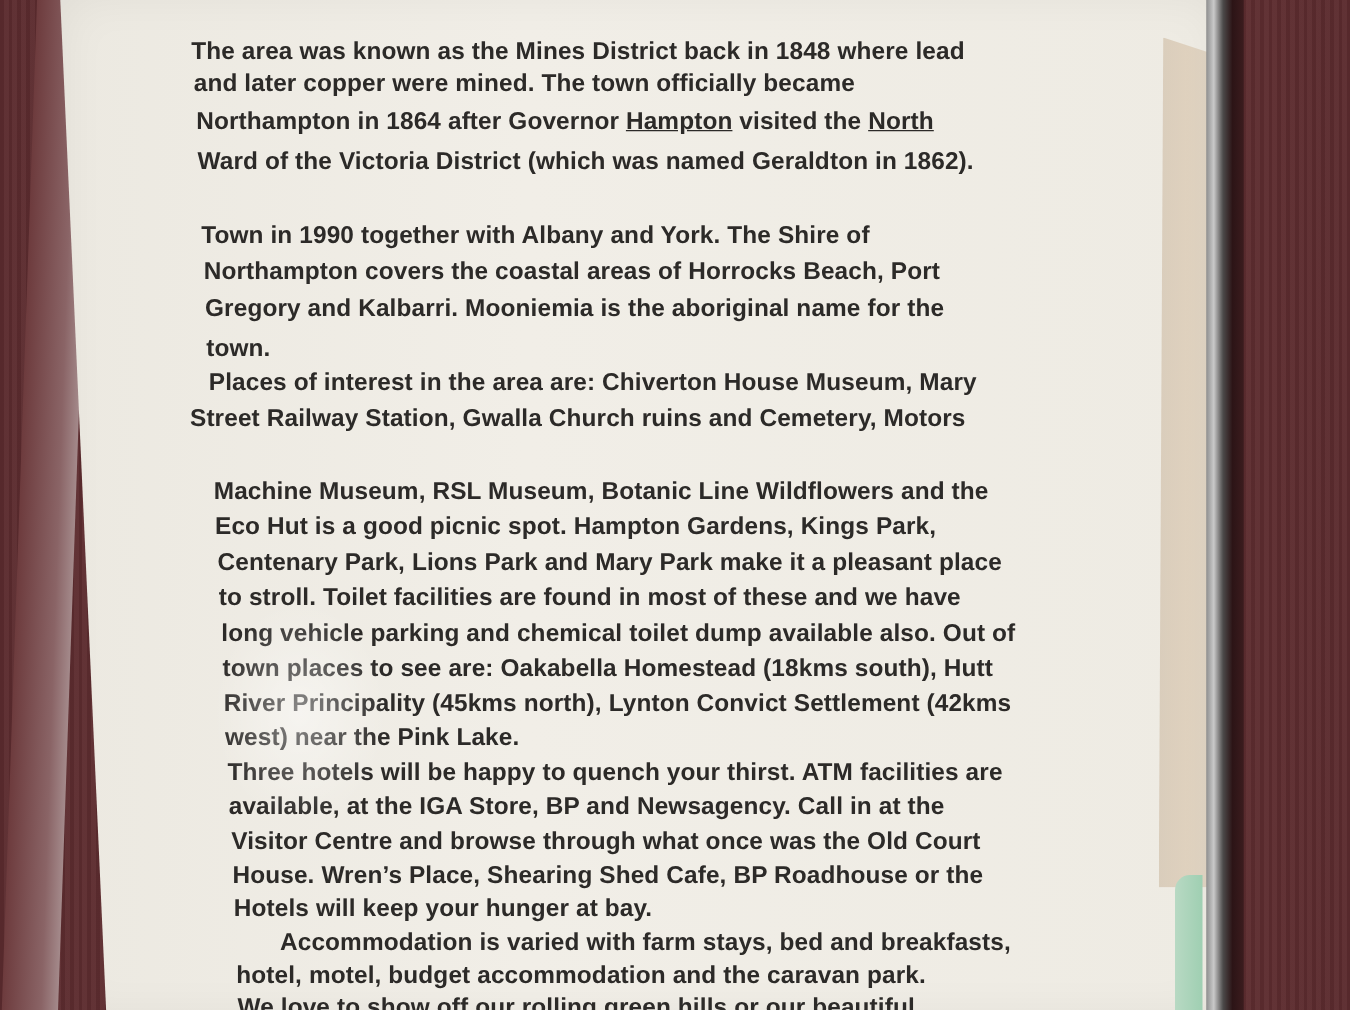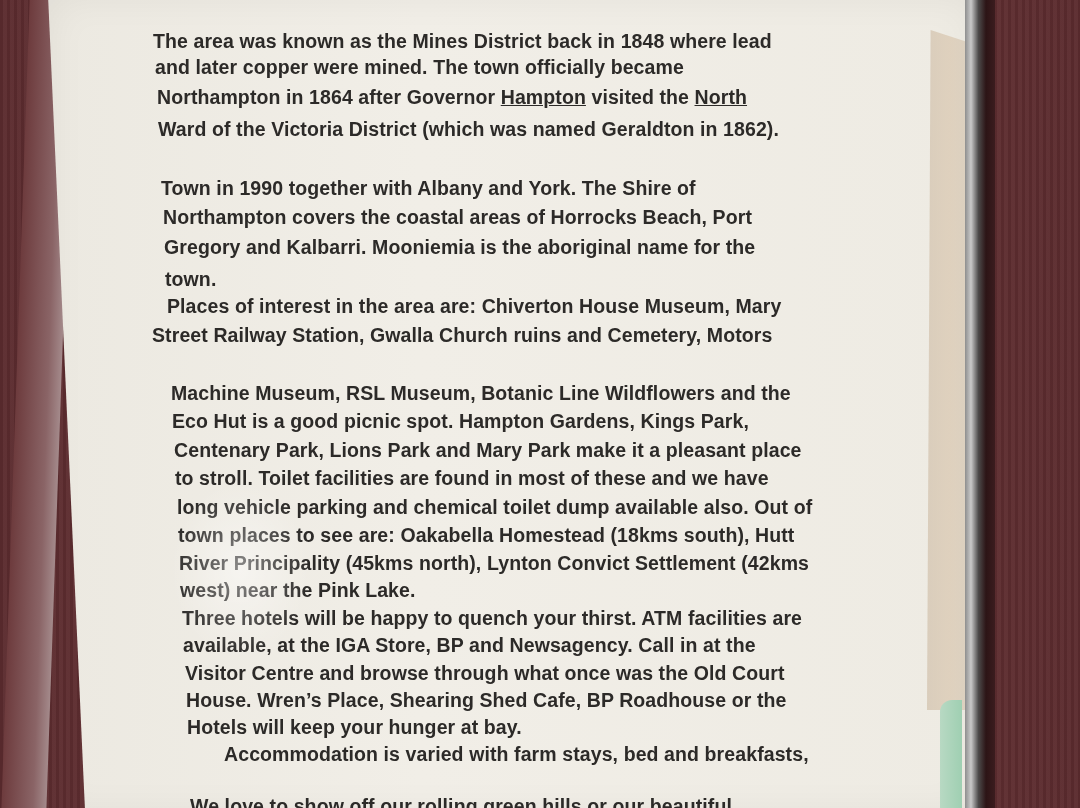--- a/index.html
+++ b/index.html
@@ -86,15 +86,16 @@
     <div class="line" style="left: 177px; top: 496px;">long vehicle parking and chemical toilet dump available also. Out of</div>
     <div class="line" style="left: 178px; top: 524px;">town places to see are: Oakabella Homestead (18kms south), Hutt</div>
     <div class="line" style="left: 179px; top: 552px;">River Principality (45kms north), Lynton Convict Settlement (42kms</div>
     <div class="line" style="left: 180px; top: 579px;">west) near the Pink Lake.</div>
     <div class="line" style="left: 182px; top: 607px;">Three hotels will be happy to quench your thirst. ATM facilities are</div>
     <div class="line" style="left: 183px; top: 634px;">available, at the IGA Store, BP and Newsagency. Call in at the</div>
     <div class="line" style="left: 185px; top: 662px;">Visitor Centre and browse through what once was the Old Court</div>
     <div class="line" style="left: 186px; top: 689px;">House. Wren’s Place, Shearing Shed Cafe, BP Roadhouse or the</div>
     <div class="line" style="left: 187px; top: 716px;">Hotels will keep your hunger at bay.</div>
     <div class="line" style="left: 188px; top: 743px; margin-left: 36px;">Accommodation is varied with farm stays, bed and breakfasts,</div>
+    <div class="line" style="left: 189px; top: 769px;">hotel, motel, budget accommodation and the caravan park.</div>
     <div class="line" style="left: 190px; top: 795px;">We love to show off our rolling green hills or our beautiful</div>
   </div>
 <div class="glare"></div>
 
 </body></html>

